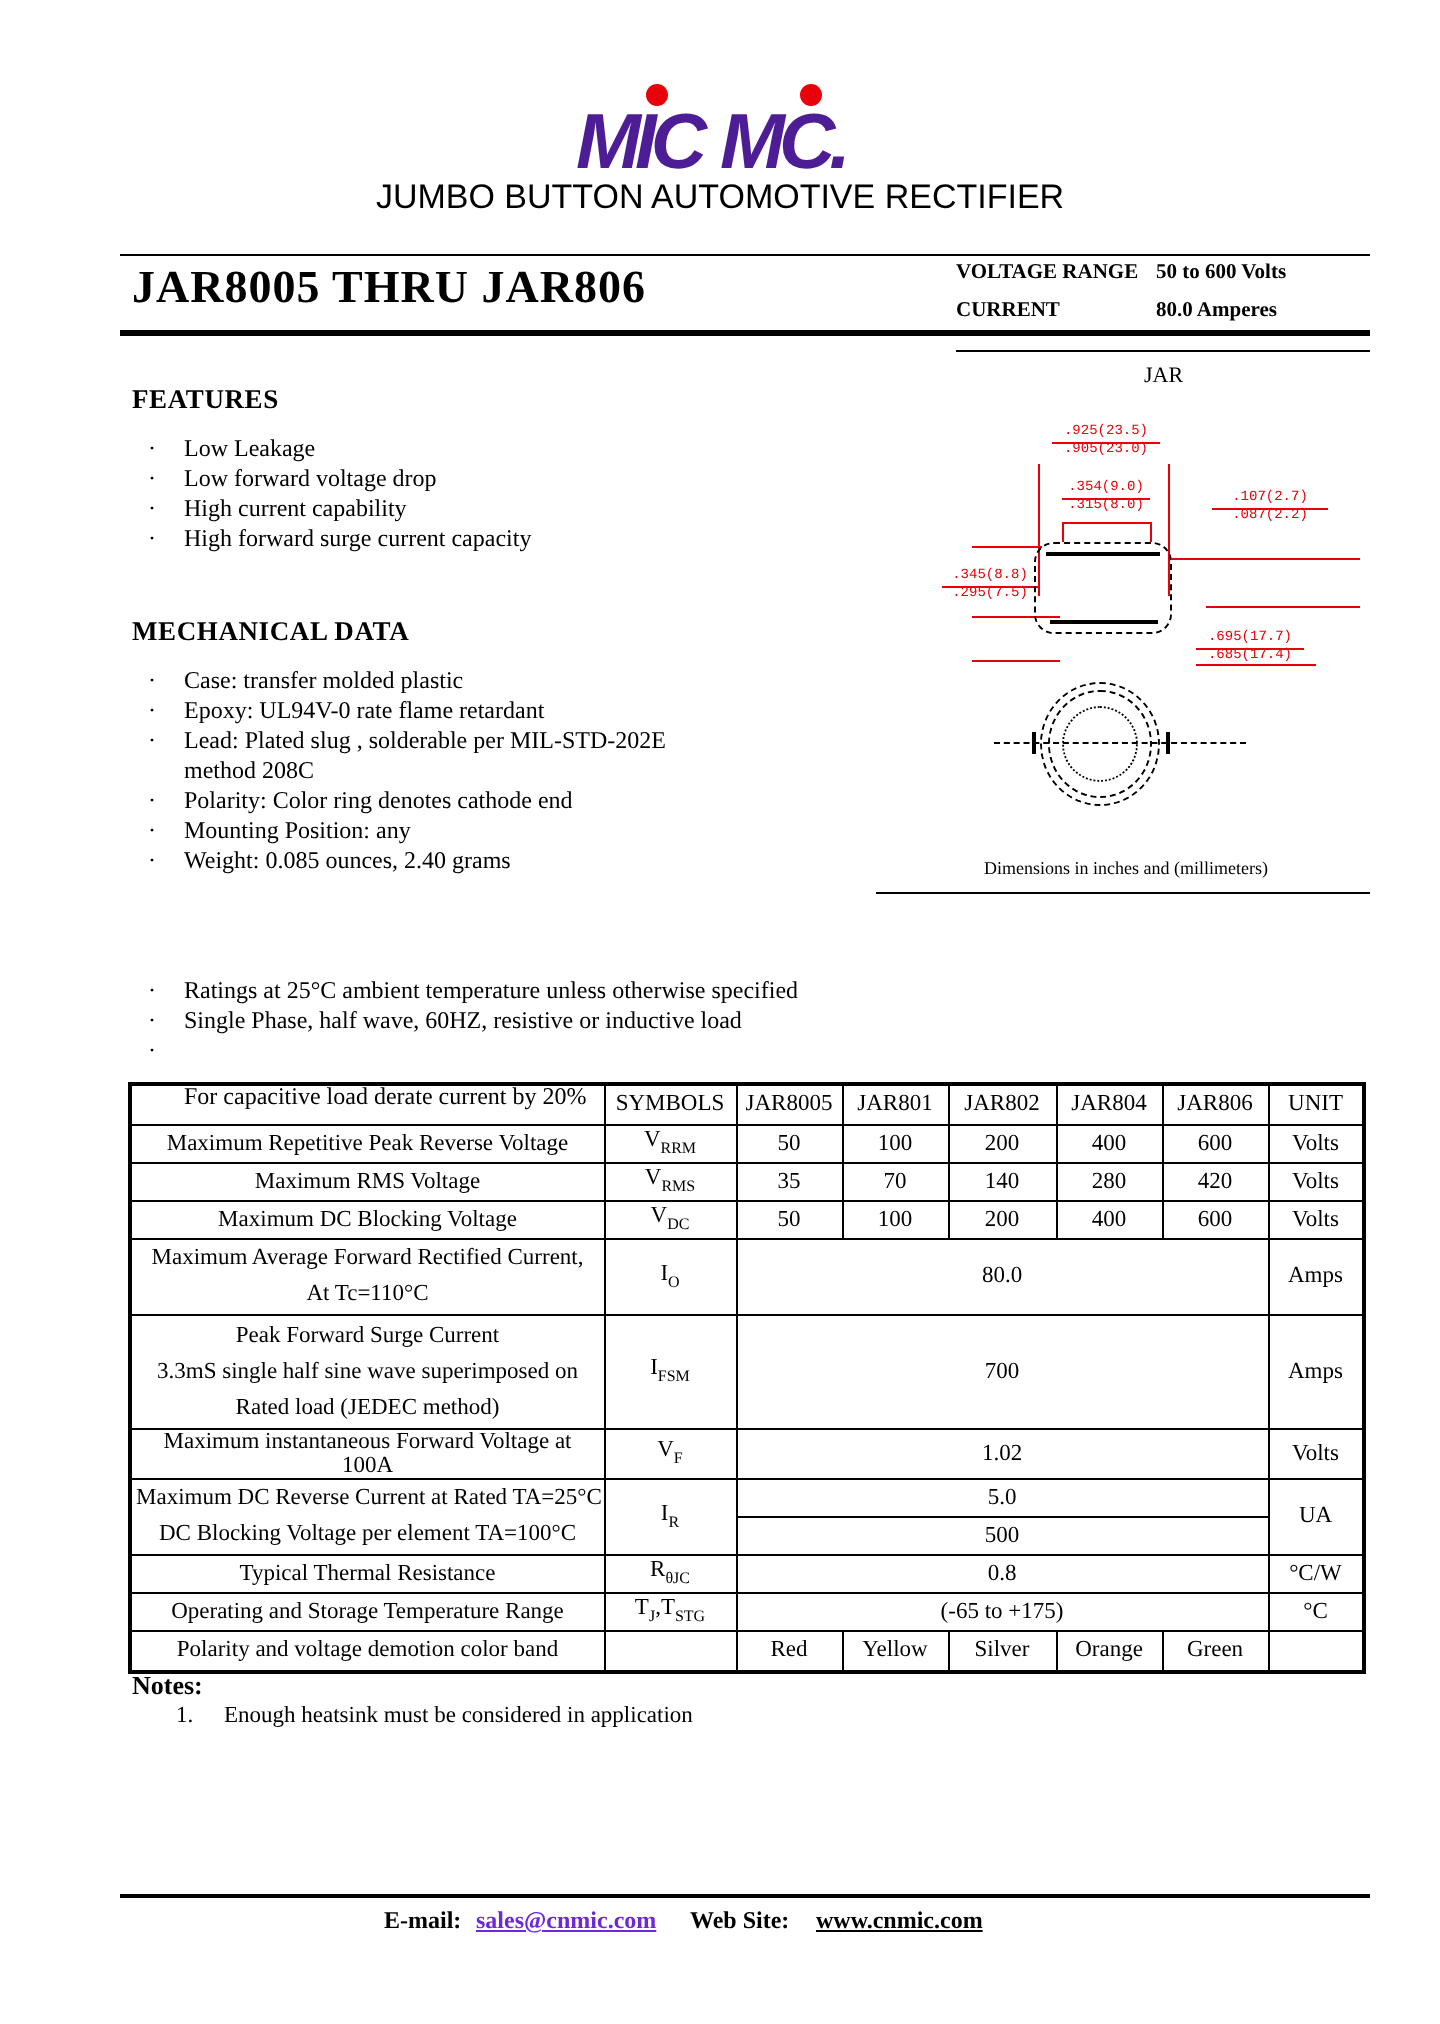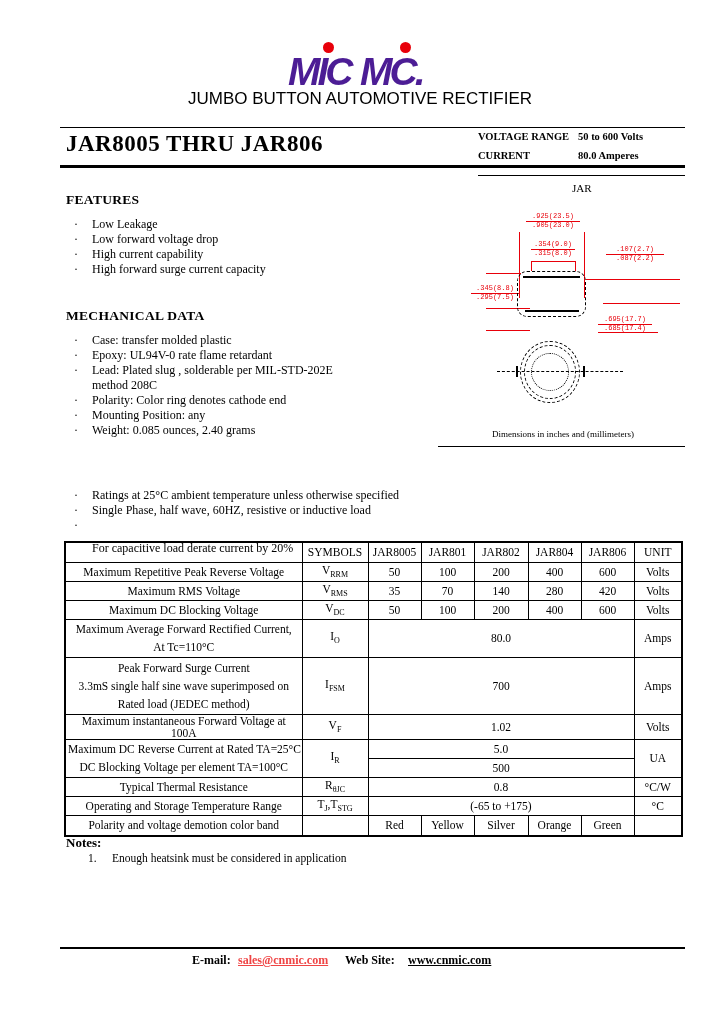--- a/index.html
+++ b/index.html
@@ -56,21 +56,21 @@
   tr.h20 td, tr.h20 th { height:20px; }
   tr.h19 td { height:19px; }
   tr.h38 td { height:38px; }
   tr.h57 td { height:57px; }
   tr.h21 td { height:21px; }
 
   .notes-head { position:absolute; top:835px; left:66px; font-size:13px; font-weight:bold; }
   .note-item { position:absolute; top:852px; font-size:11.5px; }
 
   .footer-text { position:absolute; top:953px; font-size:12px; font-weight:bold; white-space:nowrap;text-align:right; }
-  .email-link { color:#ef4444; text-decoration:underline; }
+  .email-link { color:#6d28d9; text-decoration:underline; }
   .web-link { color:#000; text-decoration:underline; }
 </style>
 </head>
 <body>
 
 <div class="page">
 
   <div class="logo">
     <span class="logo-word" style="left:0; top:8px;">MIC</span>
     <span class="logo-dot" style="left:35px; top:0;"></span>

